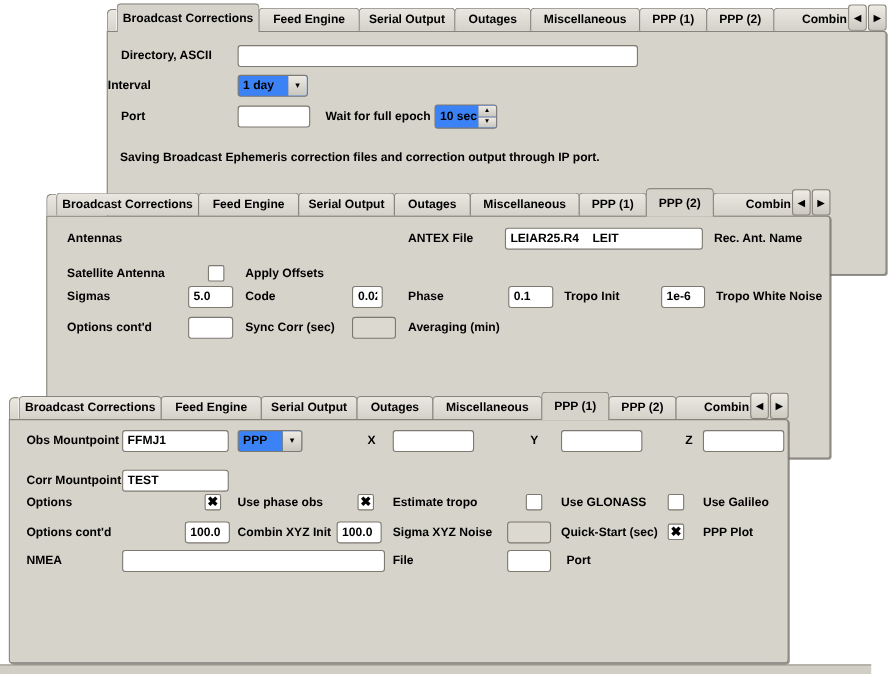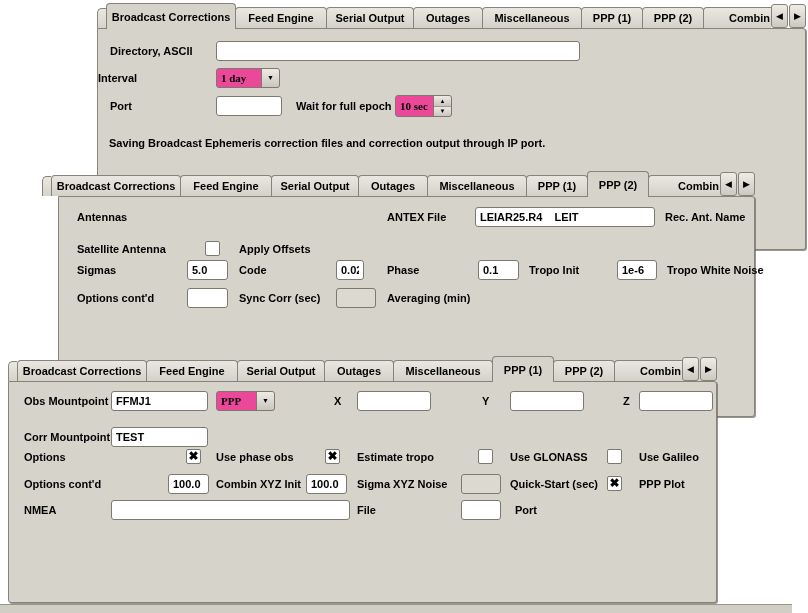--- a/index.html
+++ b/index.html
@@ -56,22 +56,22 @@
   }
   .inp{
     position:absolute;box-sizing:border-box;height:20px;
     background:#fff;border:1px solid #7d7971;border-radius:3px;
     font-family:"Liberation Sans",sans-serif;font-size:11px;font-weight:bold;color:#000;
     padding:0 4px;outline:none;
   }
   .inp.disabled{background:#dcd9d1;}
   .combo,.spin{
     position:absolute;box-sizing:border-box;height:20px;
-    background:#ec4899;border:1px solid #7d7971;border-radius:3px;
-    display:flex;overflow:hidden;font-family:Liberation Serif, serif;
+    background:#3b82f6;border:1px solid #7d7971;border-radius:3px;
+    display:flex;overflow:hidden;
   }
   .combo .val,.spin .val{
     flex:1;font-size:11px;font-weight:bold;line-height:18px;
     padding-left:4px;white-space:pre;
   }
   .combo .cbtn{
     width:17px;border-left:1px solid #7d7971;
     background:linear-gradient(#eeebe5,#c9c6be);
     display:flex;align-items:center;justify-content:center;font-size:7px;
   }
@@ -150,21 +150,21 @@
     <div class="tab cut">Combin</div>
     <div class="tabscroll">
       <div class="scrollbtn">
           <span>◀</span>
         </div>
       <div class="scrollbtn">
           <span>▶</span>
         </div>
     </div>
   </div>
-  <div class="frame" style="height:221px;margin-left:16px;">
+  <div class="frame" style="height:221px;">
     <span class="lbl" style="left:18px;top:10px">Antennas</span>
     <span class="lbl" style="left:328px;top:10px">ANTEX File</span>
     <input class="inp" style="left: 416px; top: 10px; width: 180px;" value="LEIAR25.R4    LEIT">
     <span class="lbl" style="left:606px;top:10px">Rec. Ant. Name</span>
 
     <span class="lbl" style="left:18px;top:42px">Satellite Antenna</span>
     <div class="cb" style="left:146px;top:44px"></div>
     <span class="lbl" style="left:180px;top:42px">Apply Offsets</span>
 
     <span class="lbl" style="left:18px;top:63px">Sigmas</span>

